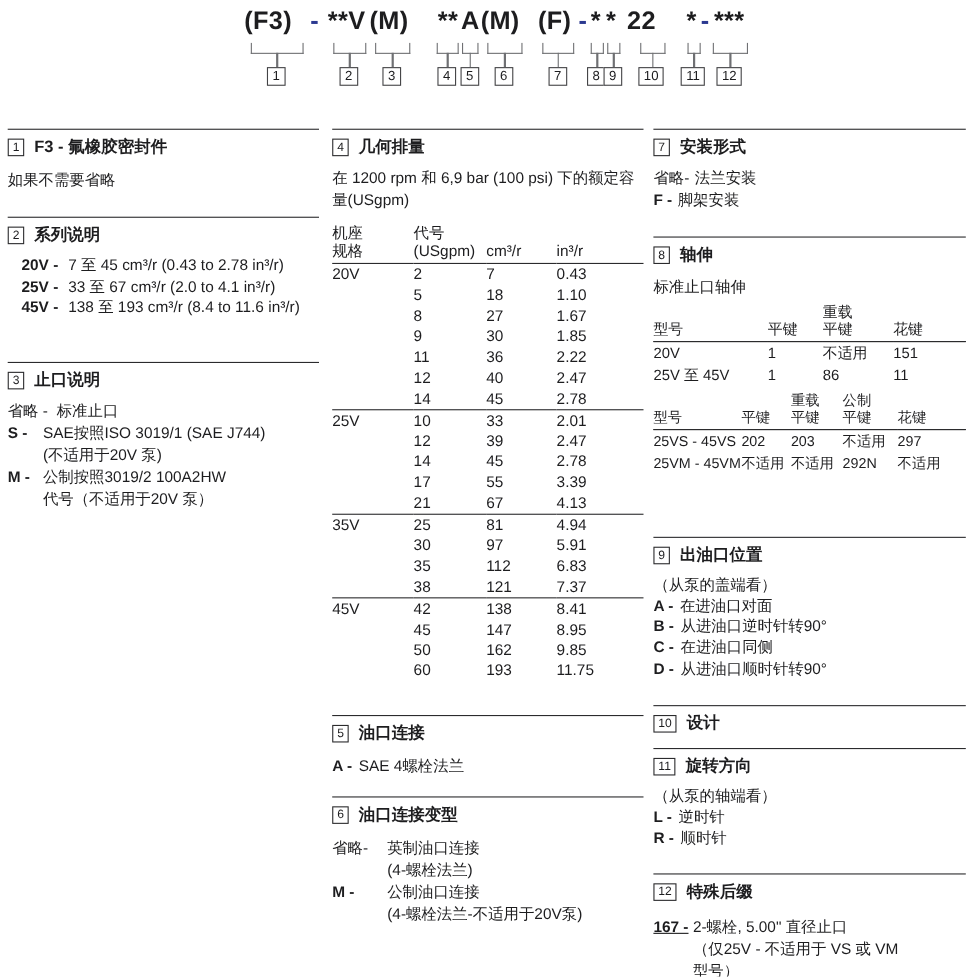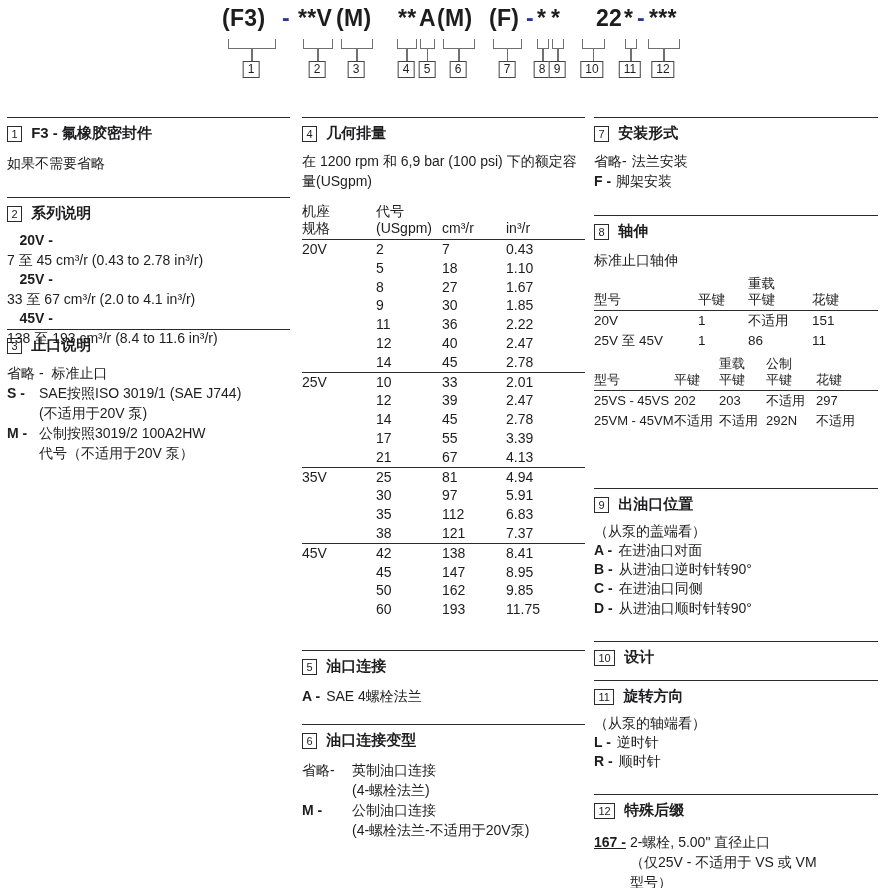--- a/index.html
+++ b/index.html
@@ -17,21 +17,21 @@
   .sec{position:absolute;left:0;right:0;border-top:1.6px solid #2b2b2d;padding-top:6px;}
   .sec-head{display:flex;align-items:center;gap:9px;font-size:15px;font-weight:bold;}
   .numbox{border:1.3px solid #2b2b2d;font-size:11px;font-weight:normal;line-height:14px;padding:0 3.5px;flex:0 0 auto;}
   .bodytext{font-size:14px;line-height:20px;margin-top:10px;white-space:pre-line;}
   .rows{margin-top:8px;}
   .entry{display:flex;font-size:14px;line-height:20px;align-items:flex-start;}
   .entry .lbl{flex:0 0 auto;}
   .entry .txt{white-space:pre-line;}
   .b{font-weight:bold;}
   
-  .s2 .entry{line-height:19.5px;flex-direction:column;}
+  .s2 .entry{line-height:19.5px;}
   .s2 .lbl{width:46px;text-align:right;margin-right:9px;font-weight:bold;}
   .s3 .lbl{min-width:24px;margin-right:8px;}
   .s5 .lbl{margin-right:6px;}
   .s6 .lbl{width:50px;}
   .s7 .lbl{margin-right:5px;}
   .s9 .entry,.s11 .entry{line-height:19.2px;}
   .s9 .lbl,.s11 .lbl{margin-right:6px;}
   .s12 .lbl{margin-right:4px;text-decoration:underline;}
   .note{font-size:14px;line-height:19px;margin-top:8px;}
   .sub{font-size:14px;line-height:19px;margin-top:10px;white-space:pre-line;}
@@ -58,21 +58,21 @@
     <span class="code-part dash" style="left:282px">-</span>
     <span class="code-part" style="left:298px">**V</span>
     <span class="code-part" style="left:336px">(M)</span>
     <span class="code-part" style="left:398px">**</span>
     <span class="code-part" style="left:419px">A</span>
     <span class="code-part" style="left:437px">(M)</span>
     <span class="code-part" style="left:489px">(F)</span>
     <span class="code-part dash" style="left:526px">-</span>
     <span class="code-part" style="left:537px">*</span>
     <span class="code-part" style="left:551px">*</span>
-    <span class="code-part" style="left:596px">22</span>
+    <span class="code-part" style="left:570px">22</span>
     <span class="code-part" style="left:624px">*</span>
     <span class="code-part dash" style="left:637px">-</span>
     <span class="code-part" style="left:649px">***</span>
 
     <div class="bk" style="left:228px;width:46px"></div>
     <div class="bk" style="left:303px;width:28px"></div>
     <div class="bk" style="left:341px;width:30px"></div>
     <div class="bk" style="left:397px;width:18px"></div>
     <div class="bk" style="left:420px;width:13px"></div>
     <div class="bk" style="left:443px;width:30px"></div>

